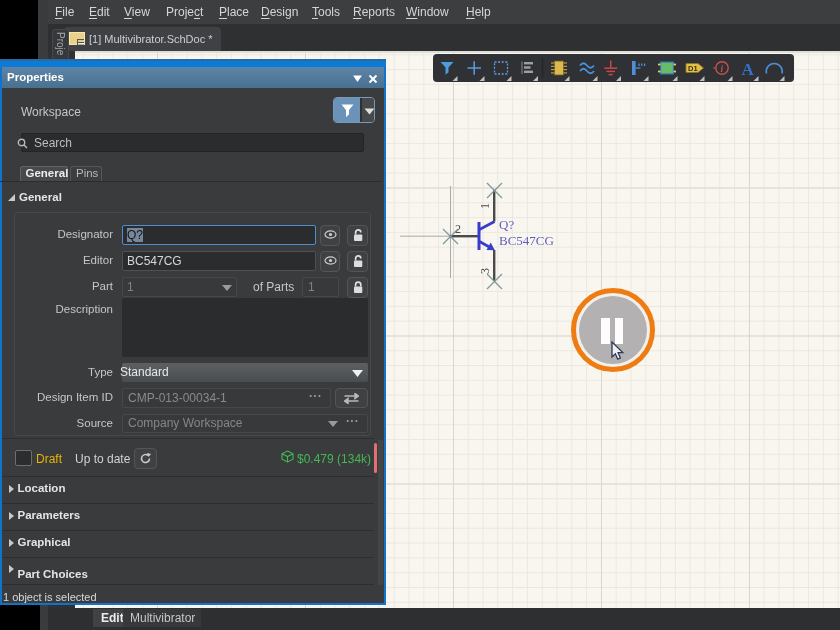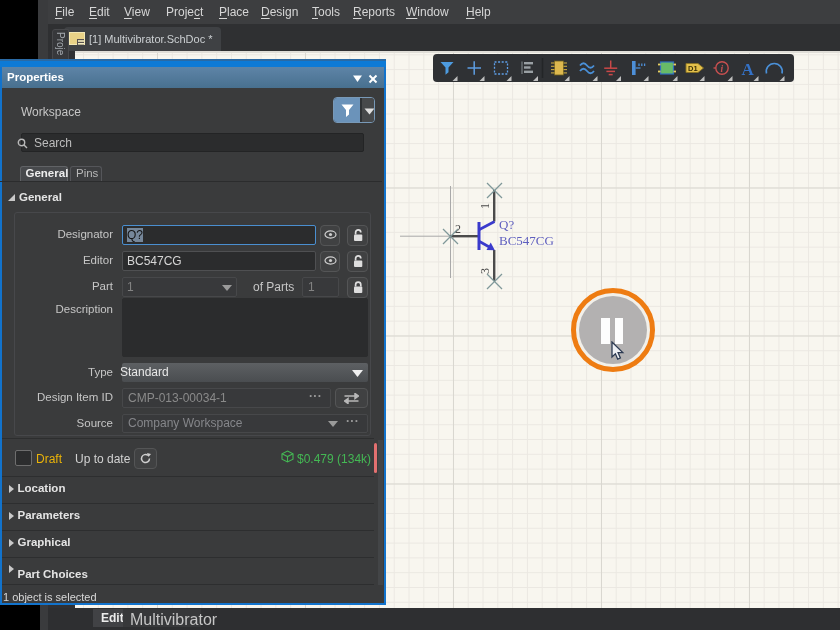--- a/index.html
+++ b/index.html
@@ -26,21 +26,21 @@
       linear-gradient(#ebe8e2 0 1px,transparent 1px);
     background-size:148px 100%,100% 148px,14.8px 100%,100% 14.8px;
     background-position:82px 0,0 -11.5px,8px 0,0 3.3px;
     background-repeat:repeat;}
   #sheettop{left:75px;top:51px;width:765px;height:2px;background:#e0ded8;}
   
   #botbar{left:48px;top:608px;width:792px;height:22px;background:#2e2f31;}
   #edtab{left:77px;top:609px;width:44px;height:18px;background:#414245;margin-left:16px;}
   #edtab span{position:absolute;left:8px;top:2px;font-size:12px;font-weight:bold;color:#ececec;}
   #mvtab{left:123px;top:609px;width:78px;height:18px;background:#37383a;}
-  #mvtab span{position:absolute;left:7px;top:2px;font-size:16px;color:#c6c6c6;}
+  #mvtab span{position:absolute;left:7px;top:2px;font-size:12px;color:#c6c6c6;}
   #blackbl{left:0px;top:604px;width:40px;height:26px;background:#000;}
   
   #toolbar{left:433px;top:54px;width:361px;height:28px;background:#2f3134;border-radius:4px;}
   
   #pauseo{left:571px;top:288px;width:84px;height:84px;border:5px solid #ee7c12;border-radius:50%;
           background:#f2f0ea;box-sizing:border-box;}
   #pausei{left:579px;top:296px;width:68px;height:68px;border-radius:50%;background:#b3b1b1;}
   .pbar{position:absolute;top:318px;width:8.5px;height:26px;background:#fdfdfd;}
   
   #panel{left:0;top:59px;width:386px;height:546px;background:#3a3b3c;

